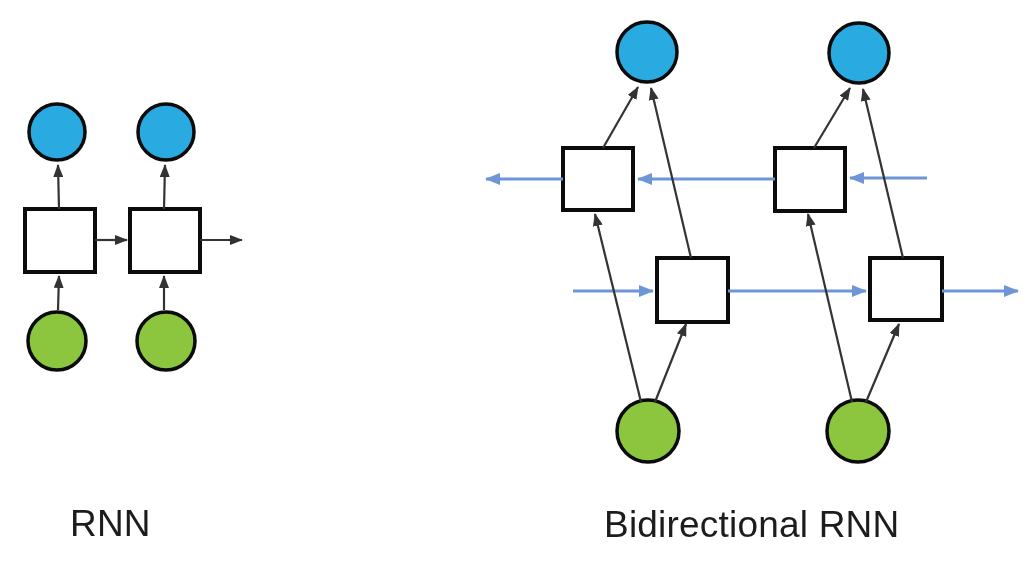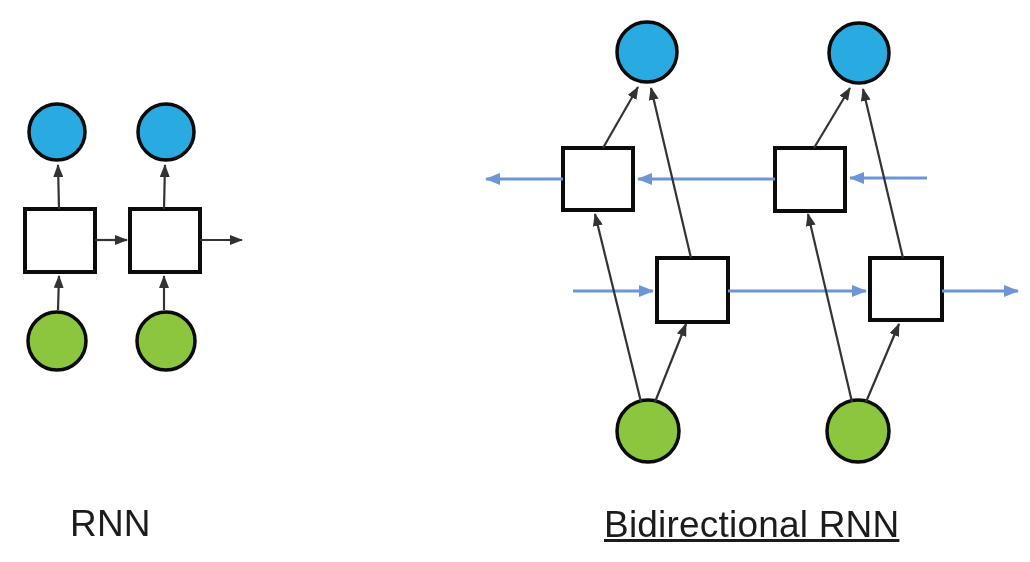--- a/index.html
+++ b/index.html
@@ -13,21 +13,21 @@
   #diagram-canvas { position: absolute; left: 0; top: 0; }
   .caption {
     position: absolute;
     font-size: 37px;
     line-height: 1.1;
     color: #1c1c1c;
     white-space: nowrap;
     letter-spacing: 0.2px;
   }
   .caption-rnn   { left: 70px;  top: 504px; }
-  .caption-birnn { left: 604px; top: 505px; text-decoration: underline; }
+  .caption-birnn { left: 604px; top: 505px; }
 </style>
 </head>
 <body>
 
 <div id="stage">
   <svg id="diagram-canvas" width="1030" height="562" viewBox="0 0 1030 562" xmlns="http://www.w3.org/2000/svg">
       <defs>
         <marker id="arrow-black" markerUnits="userSpaceOnUse" markerWidth="13" markerHeight="10" refX="12" refY="5" orient="auto">
           <path d="M0,0 L13,5 L0,10 Z" fill="#333333"></path>
         </marker>

